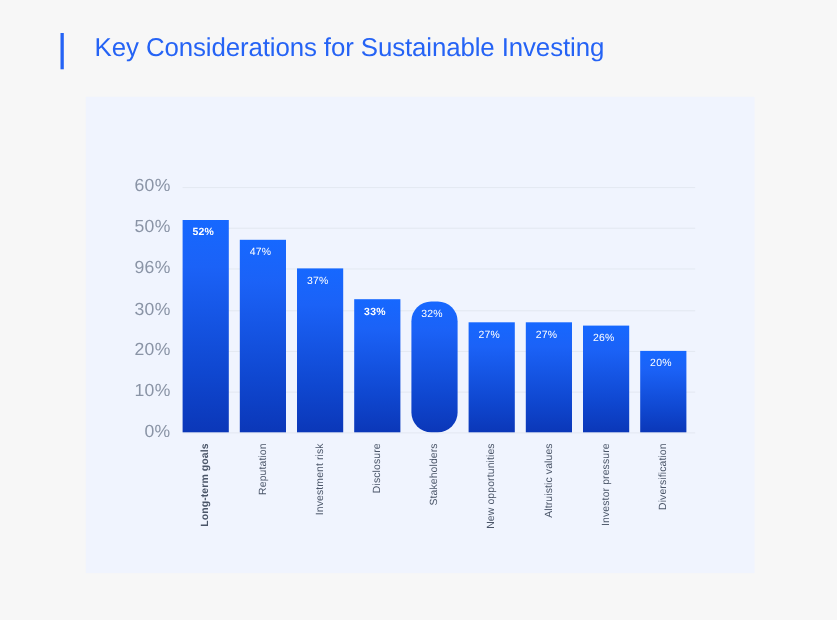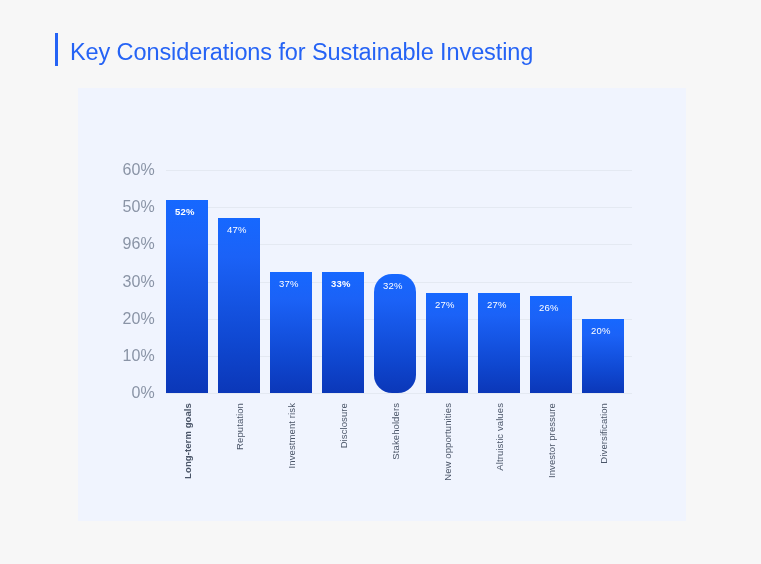--- a/index.html
+++ b/index.html
@@ -15,22 +15,23 @@
     font-family: "Liberation Sans", sans-serif;
     position: relative;
   }
 
   
   #title-block {
     position: absolute;
     left: 55px;
     top: 30px;
     display: flex;
-    align-items: flex-end;
+    align-items: flex-start;
     height: 36px;
+    gap: 16px;
   }
   #title-accent {
     width: 3px;
     height: 33px;
     background: #2563f5;
     flex: 0 0 auto;
   }
   #page-title {
     margin-left: 12px;
     font-size: 23.5px;
@@ -155,21 +156,21 @@
           </div>
           <span class="bar-label">Long-term goals</span>
         </div>
         <div class="bar-slot" style="left: 52px; height: 223px; padding-left: 36px;">
           <div class="bar" style="height: 174.683px;">
             <span class="bar-value">47%</span>
           </div>
           <span class="bar-label">Reputation</span>
         </div>
         <div class="bar-slot" style="left: 104px; height: 223px;">
-          <div class="bar" style="height: 121px;">
+          <div class="bar" style="height: 149px;">
             <span class="bar-value">37%</span>
           </div>
           <span class="bar-label">Investment risk</span>
         </div>
         <div class="bar-slot" style="left: 156px; height: 223px;">
           <div class="bar" style="height: 121px; font-weight: bold;">
             <span class="bar-value">33%</span>
           </div>
           <span class="bar-label">Disclosure</span>
         </div>

